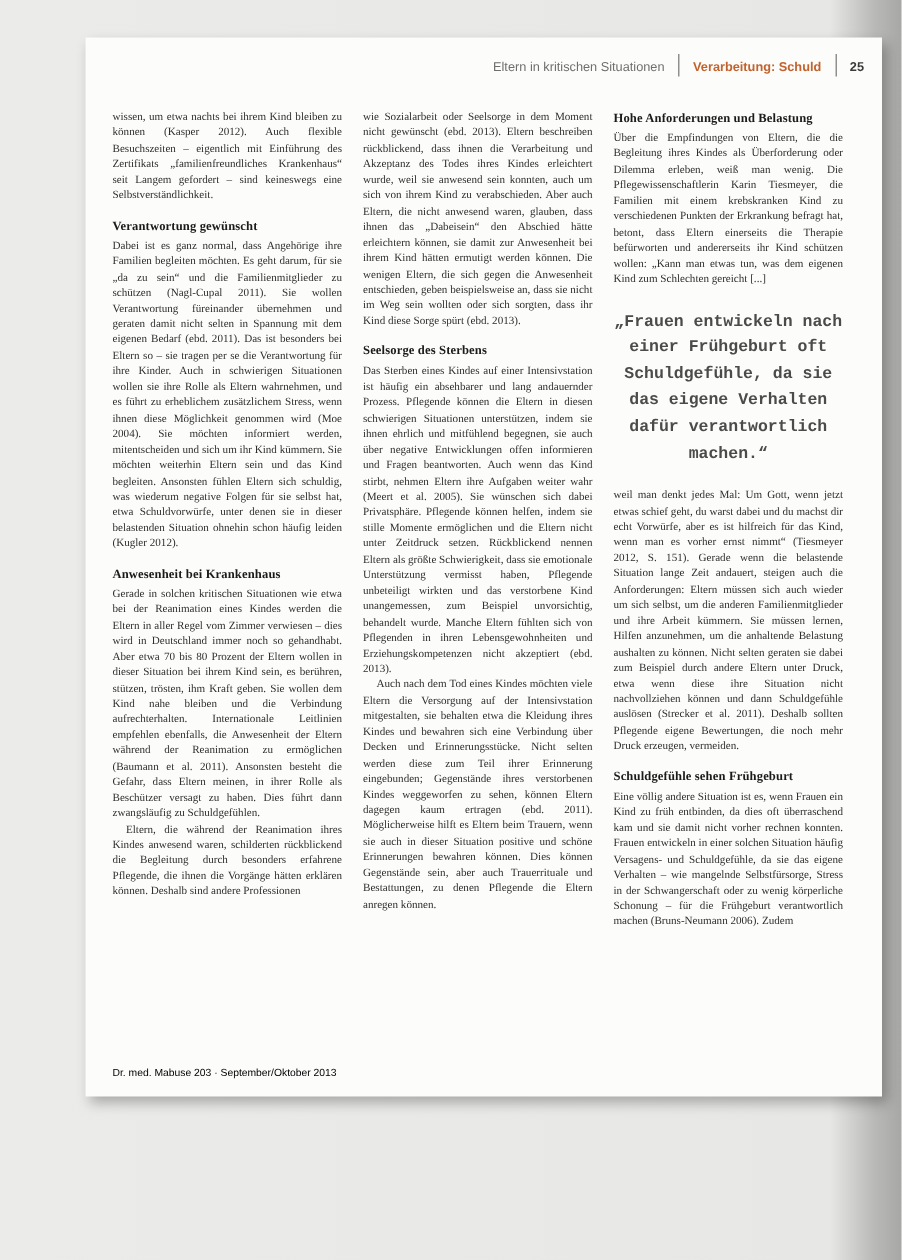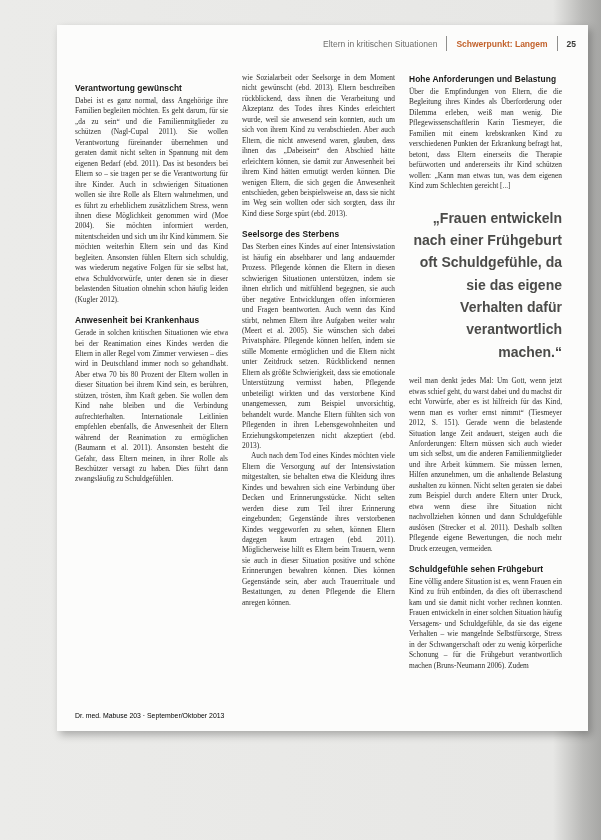--- a/index.html
+++ b/index.html
@@ -26,55 +26,57 @@
     position:absolute;left:18px;top:48px;right:26px;bottom:40px;
     display:flex;gap:14px;
   }
   .col{flex:1;min-width:0;}
   .col p{
     font-size:7.4px;line-height:10.45px;text-align:justify;
     margin:0;color:#2e2e2c;hyphens:auto;
   }
   .col p.indent{text-indent:9px;}
   .col h3{
-    font-family:Liberation Sans, sans-serif;font-size:8.4px;
+    font-family:Liberation Serif, serif;font-size:8.4px;
     line-height:10px;margin:10px 0 3px;color:#1b1b19;letter-spacing:0.1px;
   }
   .col h3.first{margin-top:1px;}
   .pullquote{
-    font-family:Liberation Sans, sans-serif;font-weight:bold;
-    font-size:14px;line-height:1.6;color:#4b4b49;
-    margin:15px 0 13px;text-align:right;
+    font-family:Liberation Mono, monospace;font-weight:bold;
+    font-size:11px;line-height:1.6;color:#4b4b49;
+    margin:15px 0 13px;text-align:center;
   }
   .page-footer{
     position:absolute;left:18px;bottom:12px;
     font-family:"Liberation Sans",sans-serif;font-size:6.9px;color:#57575
 5;
   }
 </style>
 </head>
 <body>
 
 <div class="page">
 
   <div class="page-header">
     <span class="section-label">Eltern in kritischen Situationen</span>
     <span class="hdr-divider"></span>
-    <span class="topic-label" style="color: rgb(194, 98, 44);">Schwerpunkt: Langem</span>
+    <span class="topic-label" style="color: rgb(194, 98, 44);">Verarbeitung: Schuld</span>
     <span class="hdr-divider"></span>
     <span class="page-number">25</span>
   </div>
 
   <div class="content">
 
     <div class="col">
+      <p>wissen, um etwa nachts bei ihrem Kind bleiben zu können (Kasper 2012). Auch flexible Besuchszeiten – eigentlich mit Einführung des Zertifikats „familienfreundliches Krankenhaus“ seit Langem gefordert – sind keineswegs eine Selbstverständlichkeit.</p>
       <h3>Verantwortung gewünscht</h3>
       <p>Dabei ist es ganz normal, dass Angehörige ihre Familien begleiten möchten. Es geht darum, für sie „da zu sein“ und die Familienmitglieder zu schützen (Nagl-Cupal 2011). Sie wollen Verantwortung füreinander übernehmen und geraten damit nicht selten in Spannung mit dem eigenen Bedarf (ebd. 2011). Das ist besonders bei Eltern so – sie tragen per se die Verantwortung für ihre Kinder. Auch in schwierigen Situationen wollen sie ihre Rolle als Eltern wahrnehmen, und es führt zu erheblichem zusätzlichem Stress, wenn ihnen diese Möglichkeit genommen wird (Moe 2004). Sie möchten informiert werden, mitentscheiden und sich um ihr Kind kümmern. Sie möchten weiterhin Eltern sein und das Kind begleiten. Ansonsten fühlen Eltern sich schuldig, was wiederum negative Folgen für sie selbst hat, etwa Schuldvorwürfe, unter denen sie in dieser belastenden Situation ohnehin schon häufig leiden (Kugler 2012).</p>
       <h3>Anwesenheit bei Krankenhaus</h3>
       <p>Gerade in solchen kritischen Situationen wie etwa bei der Reanimation eines Kindes werden die Eltern in aller Regel vom Zimmer verwiesen – dies wird in Deutschland immer noch so gehandhabt. Aber etwa 70 bis 80 Prozent der Eltern wollen in dieser Situation bei ihrem Kind sein, es berühren, stützen, trösten, ihm Kraft geben. Sie wollen dem Kind nahe bleiben und die Verbindung aufrechterhalten. Internationale Leitlinien empfehlen ebenfalls, die Anwesenheit der Eltern während der Reanimation zu ermöglichen (Baumann et al. 2011). Ansonsten besteht die Gefahr, dass Eltern meinen, in ihrer Rolle als Beschützer versagt zu haben. Dies führt dann zwangsläufig zu Schuldgefühlen.</p>
+      <p class="indent">Eltern, die während der Reanimation ihres Kindes anwesend waren, schilderten rückblickend die Begleitung durch besonders erfahrene Pflegende, die ihnen die Vorgänge hätten erklären können. Deshalb sind andere Professionen</p>
     </div>
 
     <div class="col">
       <p>wie Sozialarbeit oder Seelsorge in dem Moment nicht gewünscht (ebd. 2013). Eltern beschreiben rückblickend, dass ihnen die Verarbeitung und Akzeptanz des Todes ihres Kindes erleichtert wurde, weil sie anwesend sein konnten, auch um sich von ihrem Kind zu verabschieden. Aber auch Eltern, die nicht anwesend waren, glauben, dass ihnen das „Dabeisein“ den Abschied hätte erleichtern können, sie damit zur Anwesenheit bei ihrem Kind hätten ermutigt werden können. Die wenigen Eltern, die sich gegen die Anwesenheit entschieden, geben beispielsweise an, dass sie nicht im Weg sein wollten oder sich sorgten, dass ihr Kind diese Sorge spürt (ebd. 2013).</p>
       <h3>Seelsorge des Sterbens</h3>
       <p>Das Sterben eines Kindes auf einer Intensivstation ist häufig ein absehbarer und lang andauernder Prozess. Pflegende können die Eltern in diesen schwierigen Situationen unterstützen, indem sie ihnen ehrlich und mitfühlend begegnen, sie auch über negative Entwicklungen offen informieren und Fragen beantworten. Auch wenn das Kind stirbt, nehmen Eltern ihre Aufgaben weiter wahr (Meert et al. 2005). Sie wünschen sich dabei Privatsphäre. Pflegende können helfen, indem sie stille Momente ermöglichen und die Eltern nicht unter Zeitdruck setzen. Rückblickend nennen Eltern als größte Schwierigkeit, dass sie emotionale Unterstützung vermisst haben, Pflegende unbeteiligt wirkten und das verstorbene Kind unangemessen, zum Beispiel unvorsichtig, behandelt wurde. Manche Eltern fühlten sich von Pflegenden in ihren Lebensgewohnheiten und Erziehungskompetenzen nicht akzeptiert (ebd. 2013).</p>
       <p class="indent">Auch nach dem Tod eines Kindes möchten viele Eltern die Versorgung auf der Intensivstation mitgestalten, sie behalten etwa die Kleidung ihres Kindes und bewahren sich eine Verbindung über Decken und Erinnerungsstücke. Nicht selten werden diese zum Teil ihrer Erinnerung eingebunden; Gegenstände ihres verstorbenen Kindes weggeworfen zu sehen, können Eltern dagegen kaum ertragen (ebd. 2011). Möglicherweise hilft es Eltern beim Trauern, wenn sie auch in dieser Situation positive und schöne Erinnerungen bewahren können. Dies können Gegenstände sein, aber auch Trauerrituale und Bestattungen, zu denen Pflegende die Eltern anregen können.</p>
     </div>
 
     <div class="col">

